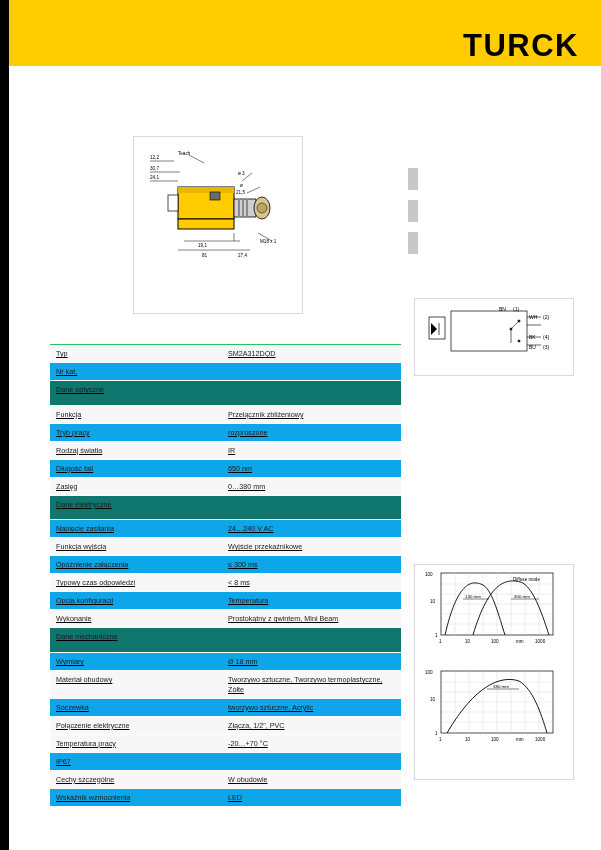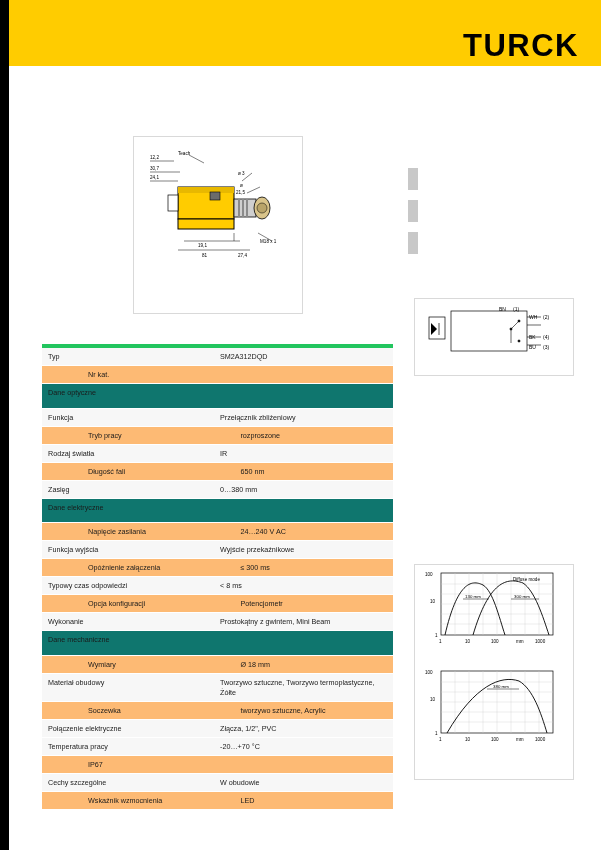--- a/index.html
+++ b/index.html
@@ -66,39 +66,40 @@
   .charts-box {
     position: absolute;
     left: 414px; top: 564px;
     width: 160px; height: 216px;
     background: #ffffff;
     border: 1px solid #d9d9d9;
   }
   
   .table {
     position: absolute;
-    left: 42px; top: 344px;
+    left: 50px; top: 344px;
     width: 351px;
-    border-top: 4px solid #22c55e;
+    border-top: 1px solid #22c55e;
+    text-decoration: underline;
   }
   .row {
     display: flex;
     width: 351px;
     min-height: 18px;
     border-bottom: 1px solid #ffffff;
   }
   .row .c1, .row .c2 {
     font-size: 7.2px;
     color: #1a1a1a;
     padding: 4px 6px 3px 6px;
     line-height: 1.35;
   }
   .row .c1 { width: 172px; }
   .row .c2 { width: 179px; }
-  .row.alt { background: #fdba74; padding-left: 40px; }
+  .row.alt { background: #0ea5e9; }
   .row.norm { background: #f7f7f7; }
   .row.section { background: #0f766e; flex-direction: column; }
   .row.section .c1 { font-weight: normal; }
   .footer-black {
     position: absolute;
     left: 0; bottom: 0;
     width: 601px; height: 0px;
   }
   text { font-family: "Liberation Sans", sans-serif; }
 </style>
@@ -308,21 +309,21 @@
     <div class="row alt">
       <div class="c1">Opóźnienie załączenia</div>
       <div class="c2">≤ 300 ms</div>
     </div>
     <div class="row norm">
       <div class="c1">Typowy czas odpowiedzi</div>
       <div class="c2">&lt; 8  ms</div>
     </div>
     <div class="row alt">
       <div class="c1">Opcja konfiguracji</div>
-      <div class="c2">Potencjometr</div>
+      <div class="c2">Temperatura</div>
     </div>
     <div class="row norm">
       <div class="c1">Wykonanie</div>
       <div class="c2">Prostokątny z gwintem, Mini Beam</div>
     </div>
     <div class="row section">
       <div class="c1">Dane mechaniczne</div>
       <div class="c2"></div>
     </div>
     <div class="row alt">

